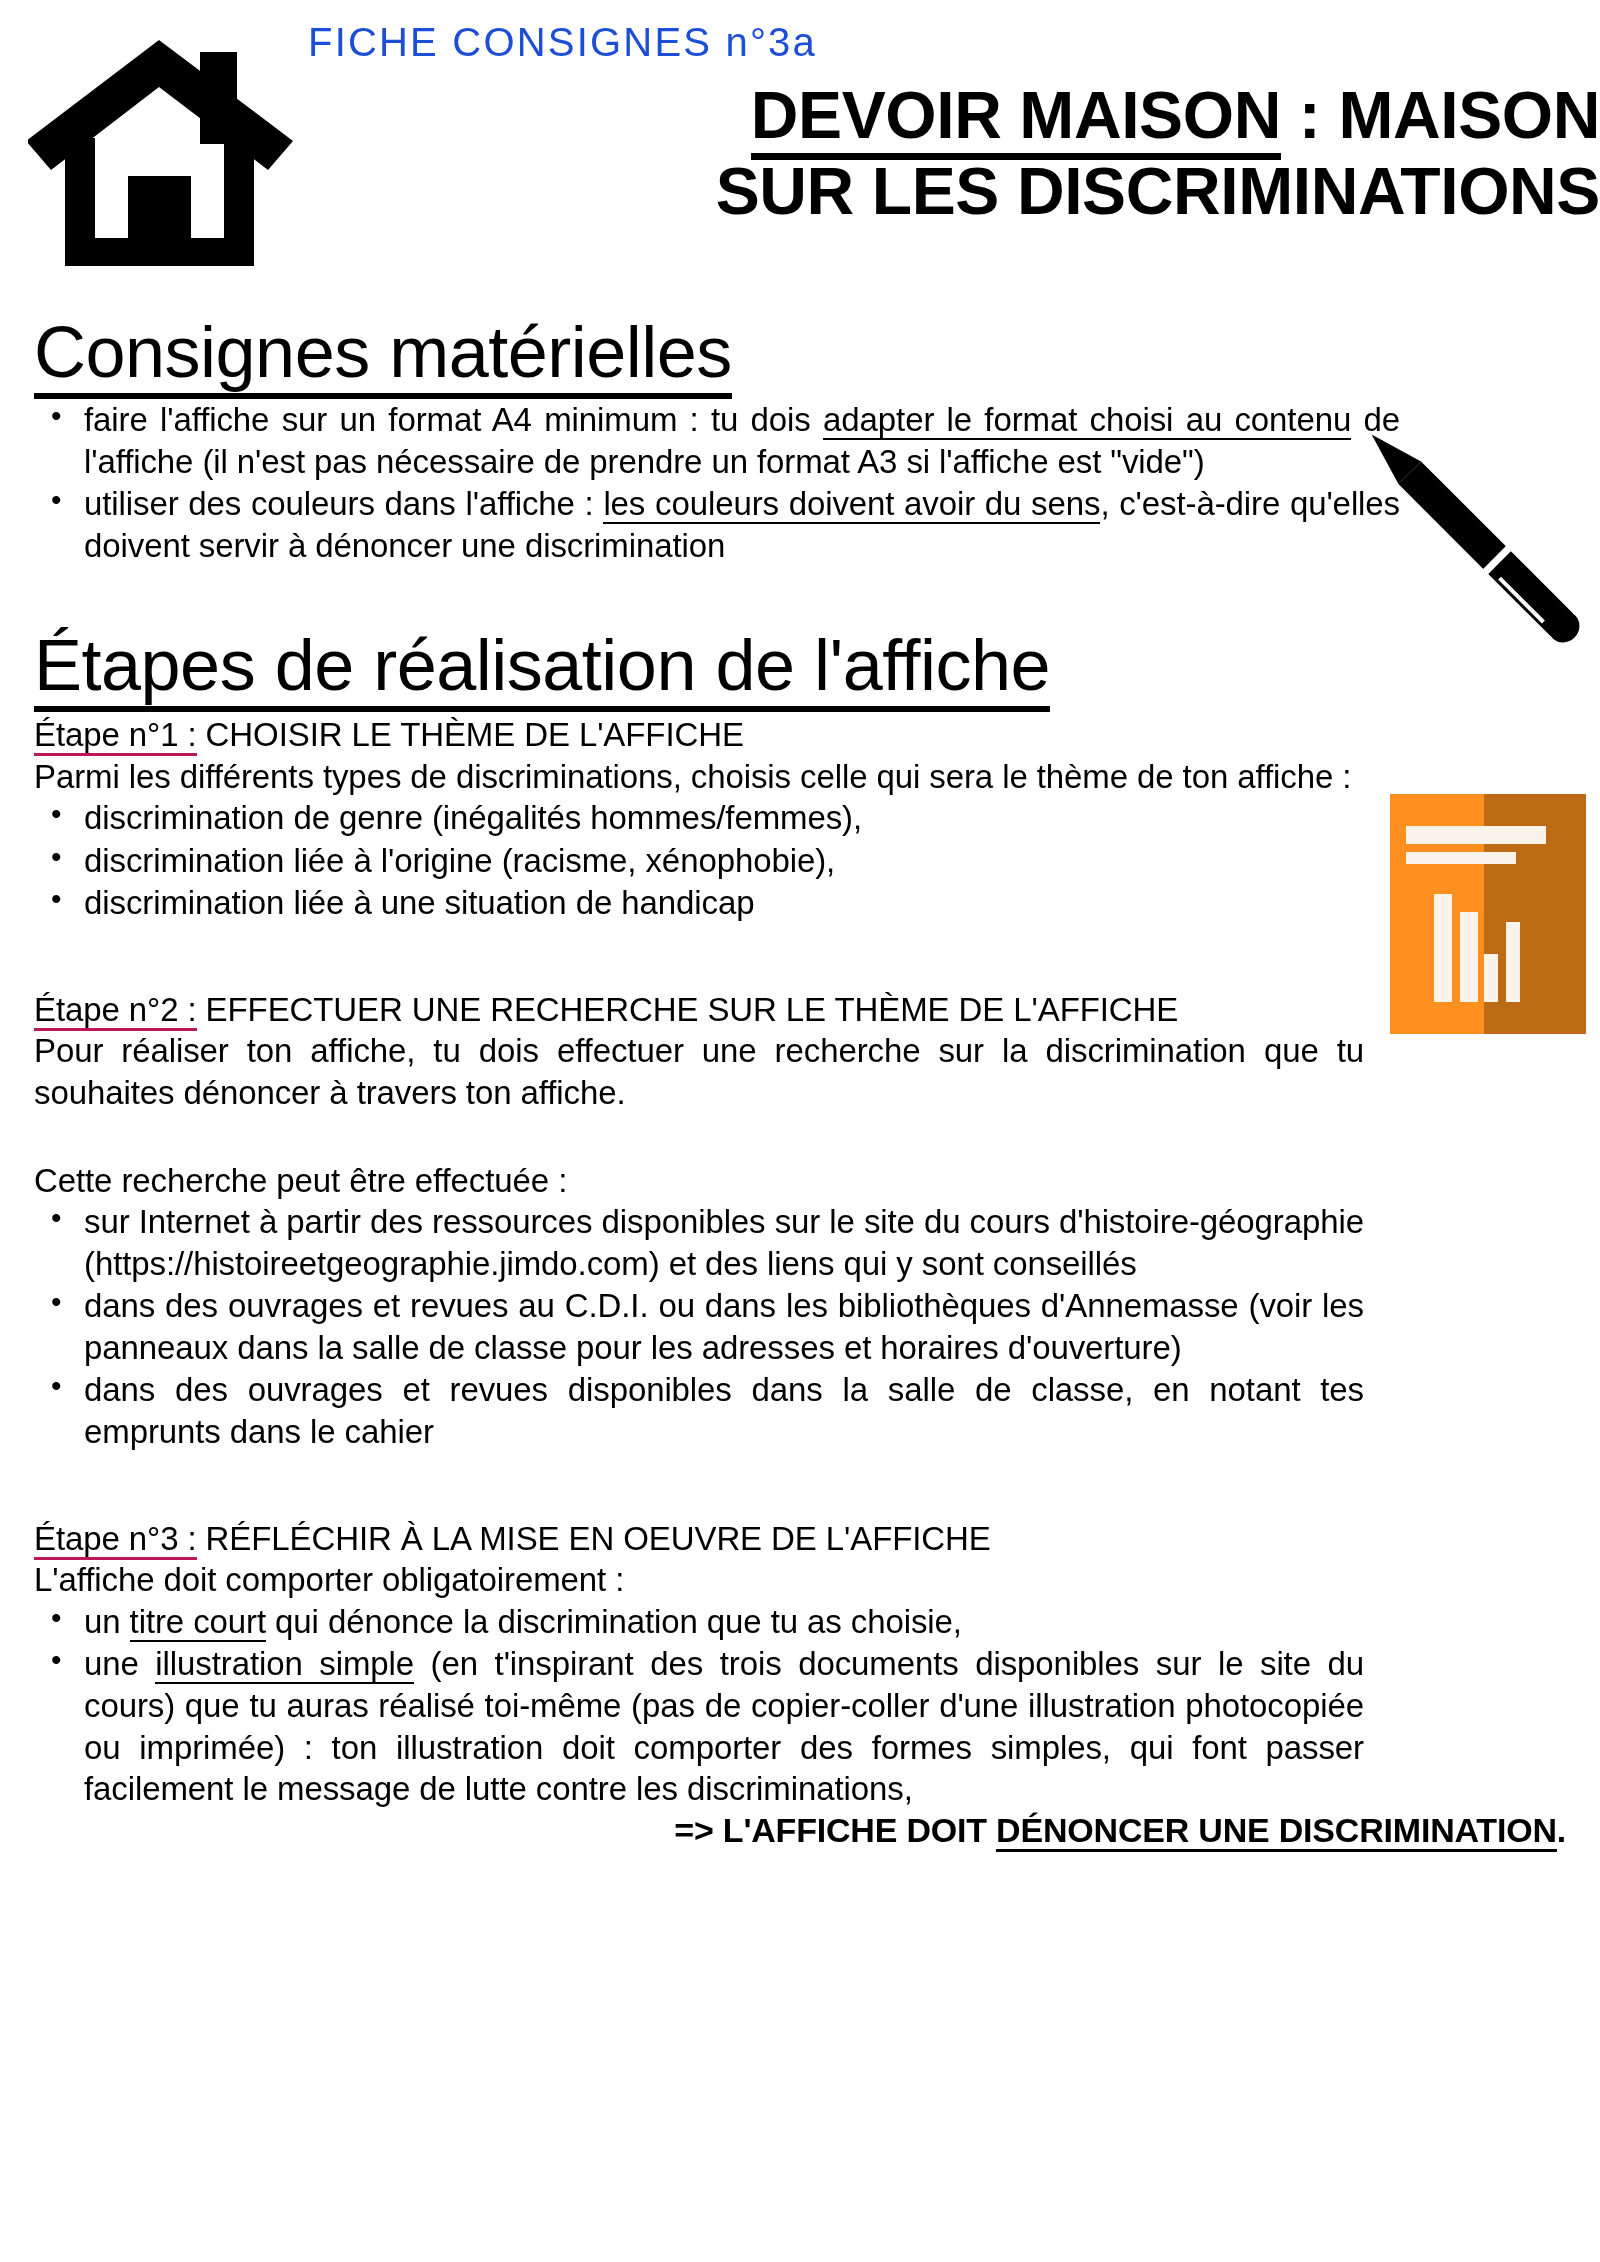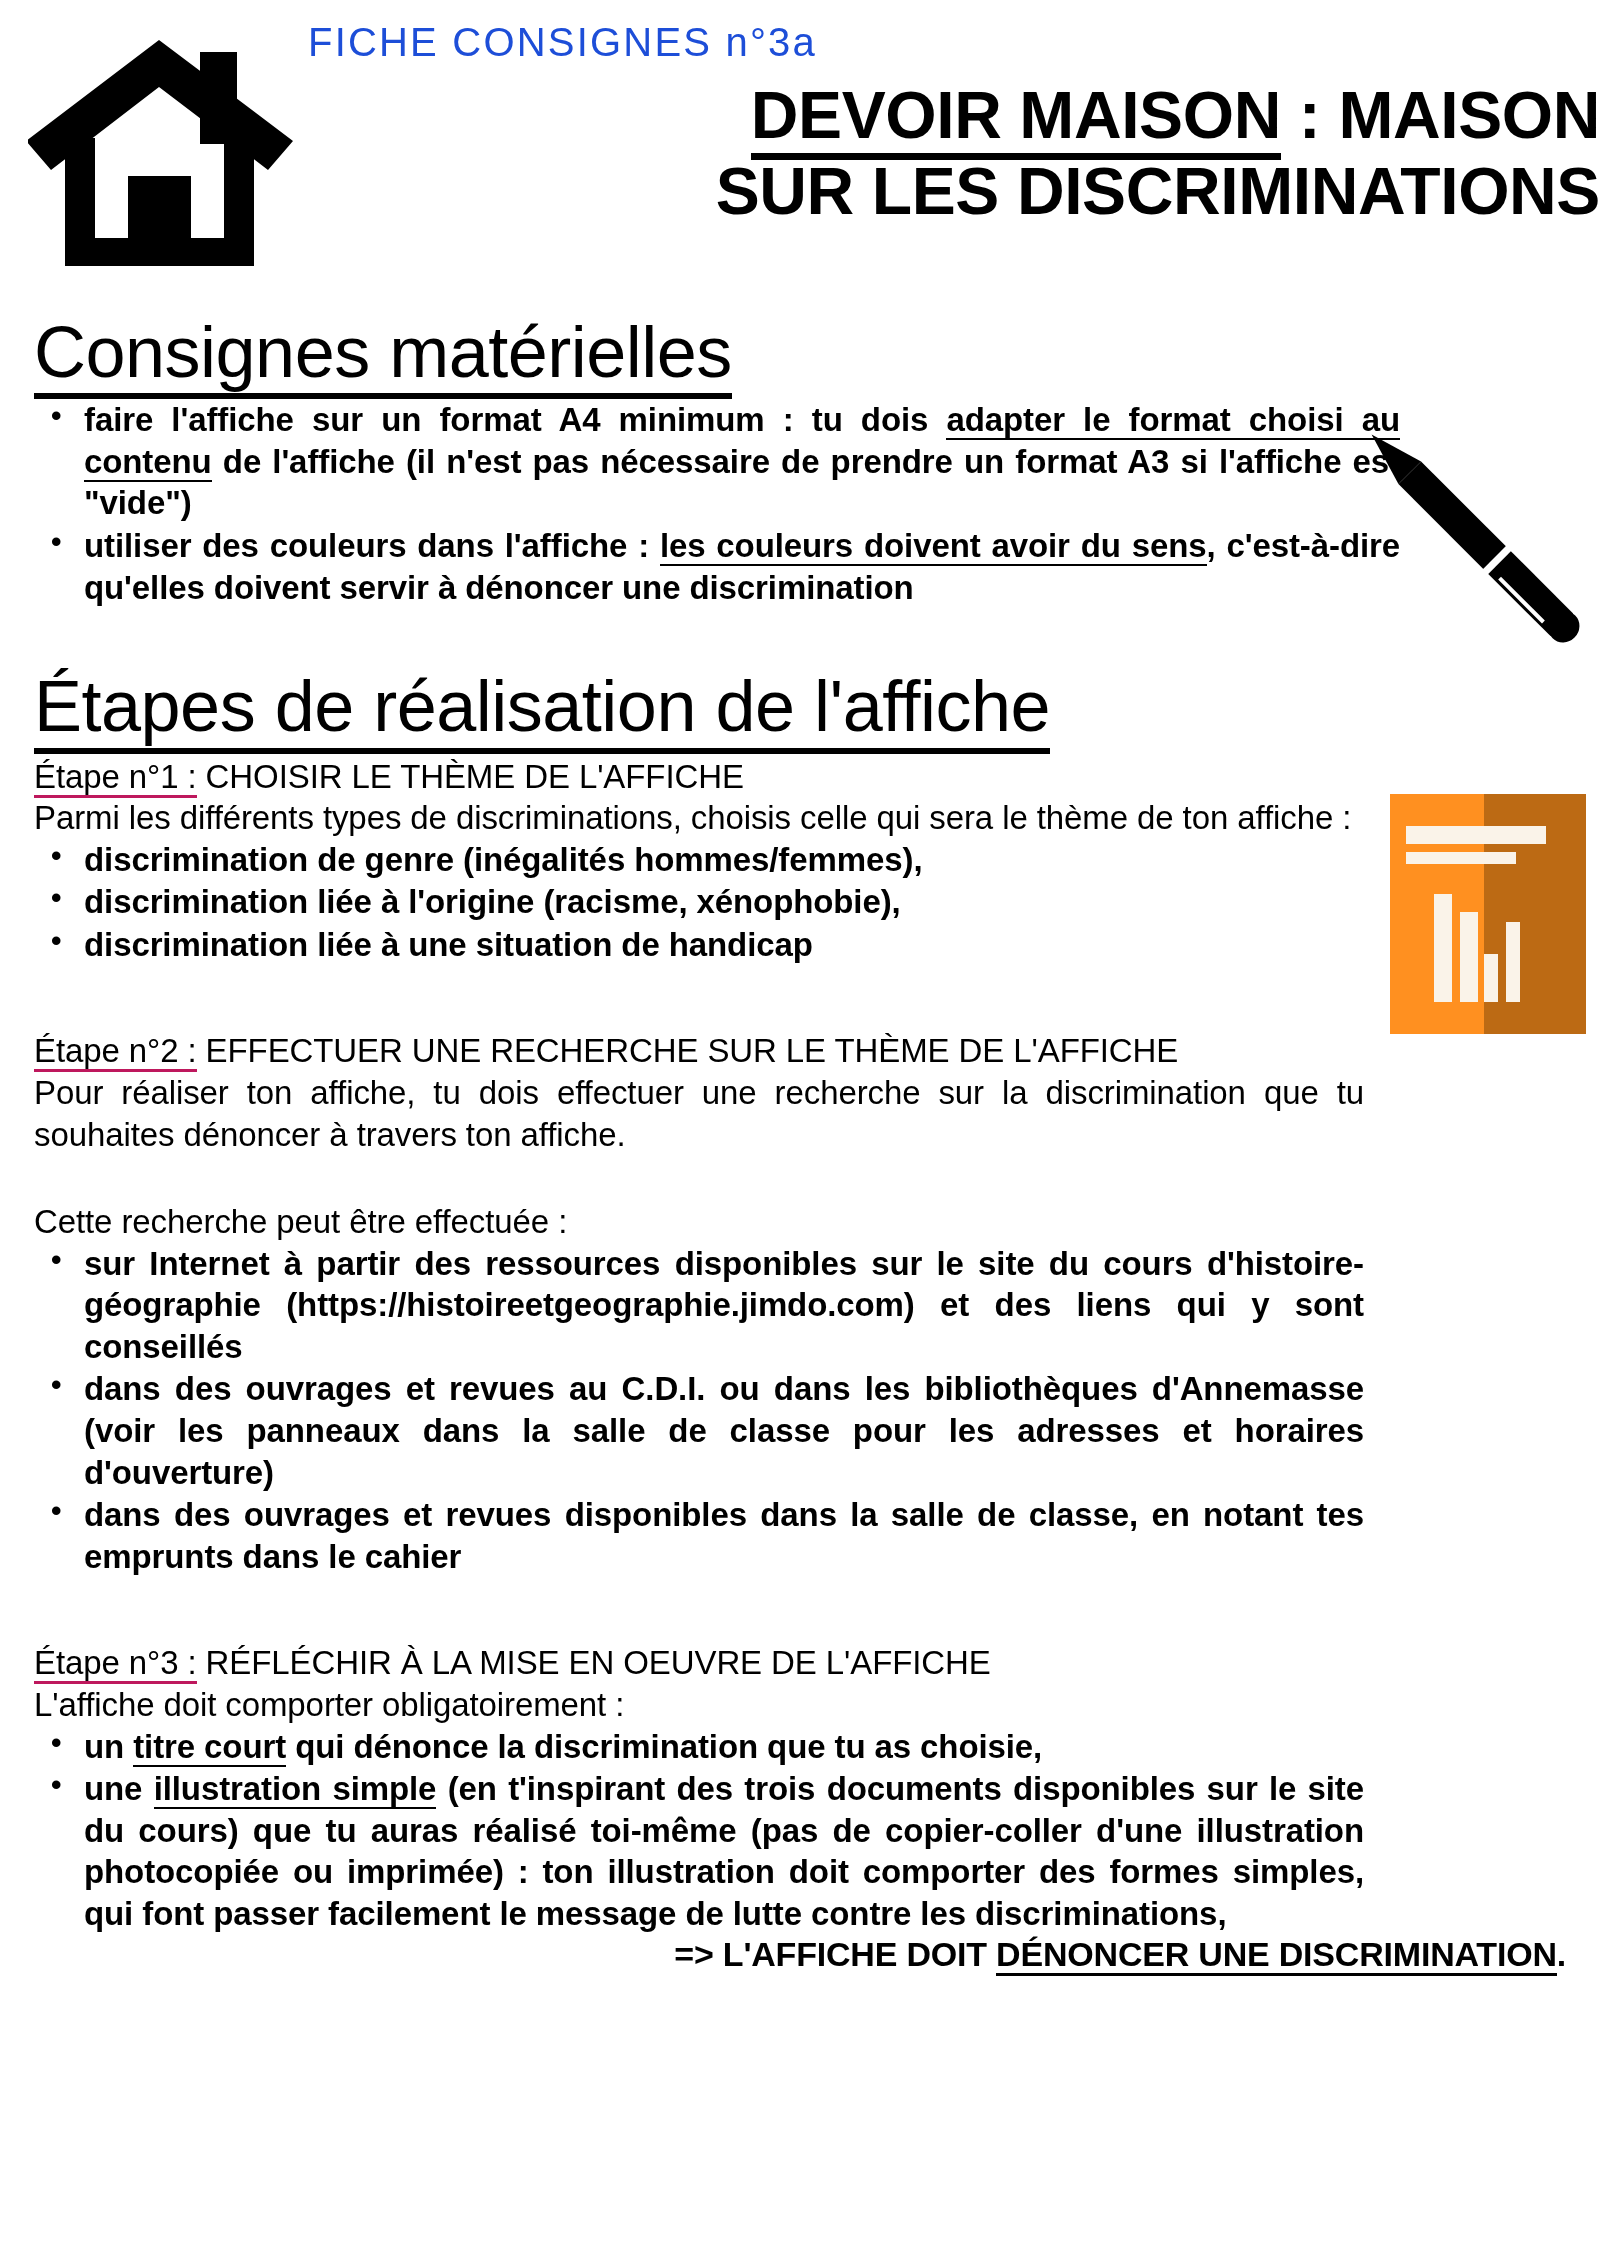--- a/index.html
+++ b/index.html
@@ -94,21 +94,20 @@
   }
   .para { margin: 0; }
   .para.just { text-align: justify; }
   .para.spacer-md { height: 46px; }
   .para.spacer-lg { height: 62px; }
 
   ul.bullets {
     list-style: none;
     margin: 0;
     padding: 0;
-    font-weight: bold;
   }
   ul.bullets > li {
     position: relative;
     padding-left: 50px;
     margin: 0 0 1px 0;
   }
   ul.bullets > li::before {
     content: "\2022";
     position: absolute;
     left: 17px;

